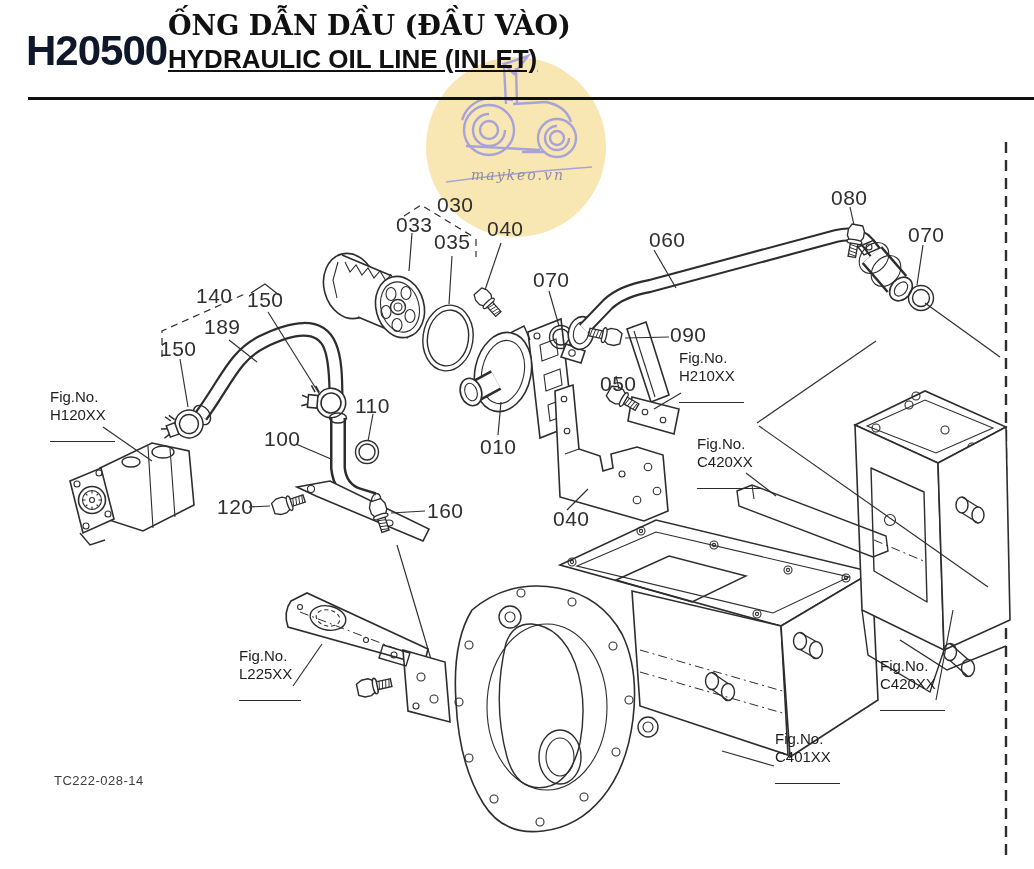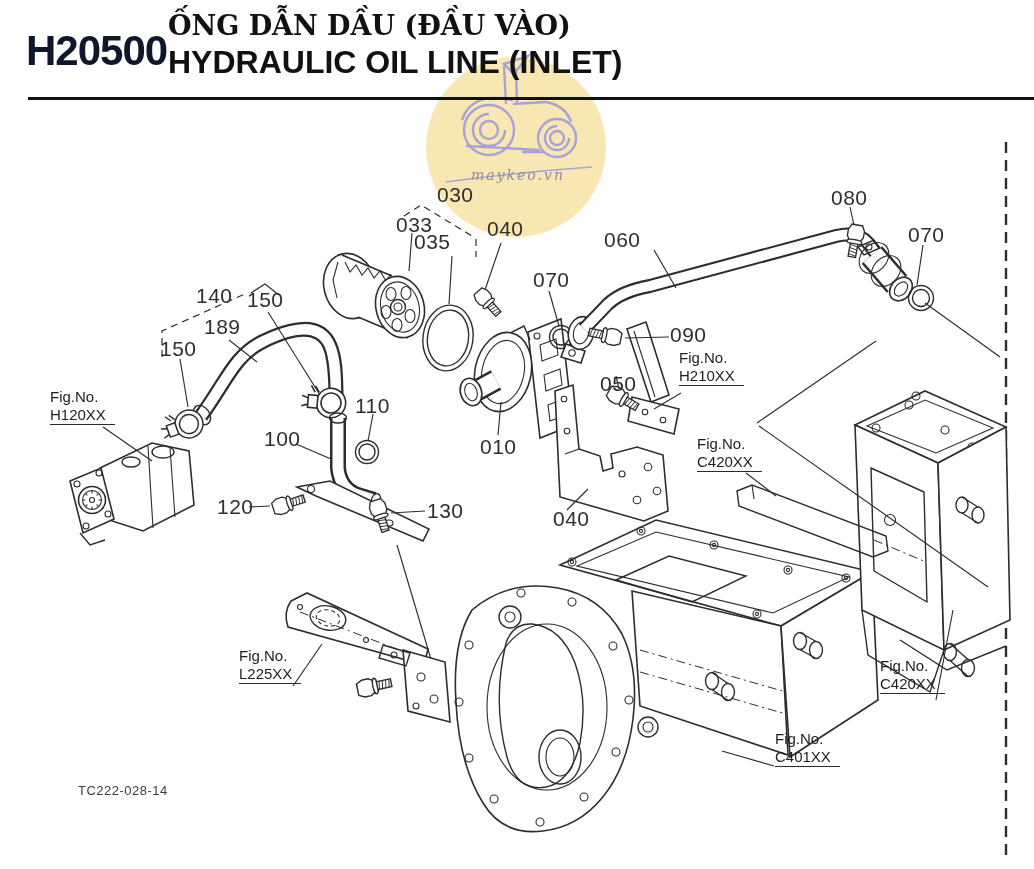--- a/index.html
+++ b/index.html
@@ -4,26 +4,26 @@
 <style>
   html,body{margin:0;padding:0;}
   body{
     width:1034px;height:869px;position:relative;overflow:hidden;
     background:#ffffff;font-family:"Liberation Sans",sans-serif;color:#222;
   }
   svg.art{position:absolute;left:0;top:0;z-index:1;}
   .hdr{position:absolute;z-index:3;}
   #hdr-code{left:26px;top:27px;font-size:42px;font-weight:bold;letter-spacing:-1px;color:#0f172a;}
   #hdr-vi{left:168px;top:10px;font-size:27px;font-weight:bold;font-family:"DejaVu Serif","Liberation Serif",serif;color:#111;}
-  #hdr-en{left:168px;top:44px;font-size:32px;font-weight:bold;letter-spacing:0px;color:#111;}
+  #hdr-en{left:168px;top:44px;font-size:26px;font-weight:bold;letter-spacing:0px;color:#111;text-decoration:underline;}
   #hdr-rule{left:28px;top:97px;width:1006px;height:3px;background:#101010;}
   .plabel{position:absolute;z-index:2;font-size:21px;color:#2f2f2f;letter-spacing:.5px;white-space:nowrap;}
   .flabel{position:absolute;z-index:2;font-size:15px;line-height:1.18;color:#1e1e1e;
-          border-bottom:1.6px solid #2b2b2b;padding:0 9px 1px 0;white-space:nowrap;}
-  #footer-code{position:absolute;z-index:2;left:78px;top:773px;font-size:13px;letter-spacing:.5px;color:#3d3d3d;margin-top:10px;}
+          border-bottom:1.6px solid #2b2b2b;padding:0 9px 18px 0;white-space:nowrap;}
+  #footer-code{position:absolute;z-index:2;left:54px;top:773px;font-size:13px;letter-spacing:.5px;color:#3d3d3d;}
   .ln{stroke:#2d2d2d;stroke-width:1.15;fill:none;}
   .o16{stroke:#2d2d2d;stroke-width:1.6;fill:#fff;}
   .o14{stroke:#2d2d2d;stroke-width:1.4;fill:none;}
   .o11{stroke:#2d2d2d;stroke-width:1.1;fill:none;}
   .tubeO{fill:none;stroke:#2d2d2d;}
   .tubeI{fill:none;stroke:#fff;}
   .dd{stroke:#2d2d2d;stroke-width:1;fill:none;stroke-dasharray:9 4 2 4;}
 </style>
 </head>
 <body>
@@ -346,36 +346,36 @@
   </g>
 
   <g stroke="#2d2d2d" stroke-width="1.2" fill="none">
     <path d="M404,216 L421,205 L472,236" stroke-dasharray="7 5"></path>
     <path d="M476,239 L476,257" stroke-dasharray="7 5"></path>
     <path d="M162,357 L162,331 L247,293" stroke-dasharray="7 5"></path>
     <path d="M251,293 L265,284 L279,295"></path>
   </g>
 </svg>
 
-<div class="plabel" style="left:437px;top:183px">030</div>
+<div class="plabel" style="left:437px;top:193px">030</div>
 <div class="plabel" style="left:396px;top:213px">033</div>
-<div class="plabel" style="left:414px;top:230px">035</div>
+<div class="plabel" style="left:434px;top:230px">035</div>
 <div class="plabel" style="left:487px;top:217px">040</div>
 <div class="plabel" style="left:533px;top:268px">070</div>
-<div class="plabel" style="left:604px;top:228px">060</div>
+<div class="plabel" style="left:649px;top:228px">060</div>
 <div class="plabel" style="left:831px;top:186px">080</div>
 <div class="plabel" style="left:908px;top:223px">070</div>
 <div class="plabel" style="left:670px;top:323px">090</div>
 <div class="plabel" style="left:600px;top:372px">050</div>
 <div class="plabel" style="left:355px;top:394px">110</div>
 <div class="plabel" style="left:264px;top:427px">100</div>
 <div class="plabel" style="left:480px;top:435px">010</div>
 <div class="plabel" style="left:553px;top:507px">040</div>
 <div class="plabel" style="left:217px;top:495px">120</div>
-<div class="plabel" style="left:427px;top:499px">130</div>
+<div class="plabel" style="left:427px;top:499px">160</div>
 <div class="plabel" style="left:196px;top:284px">140</div>
 <div class="plabel" style="left:204px;top:315px">189</div>
 <div class="plabel" style="left:160px;top:337px">150</div>
 <div class="plabel" style="left:247px;top:288px">150</div>
 
 <div class="flabel" style="left:50px;top:388px">
   <div>Fig.No.</div>
   <div>H120XX</div>
 </div>
 <div class="flabel" style="left:679px;top:349px">

